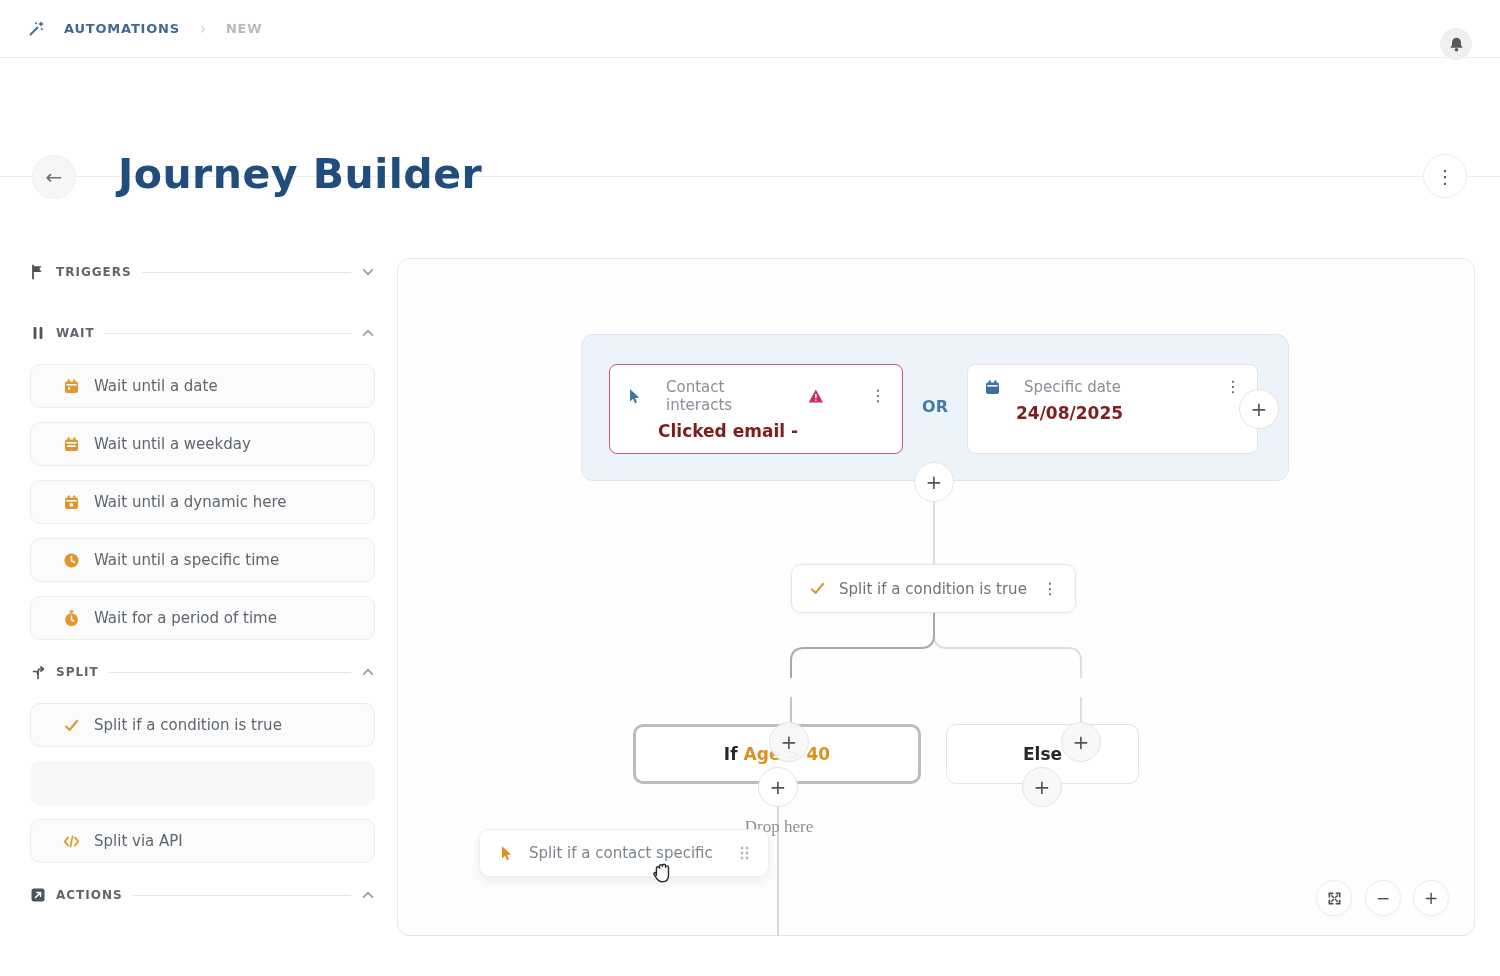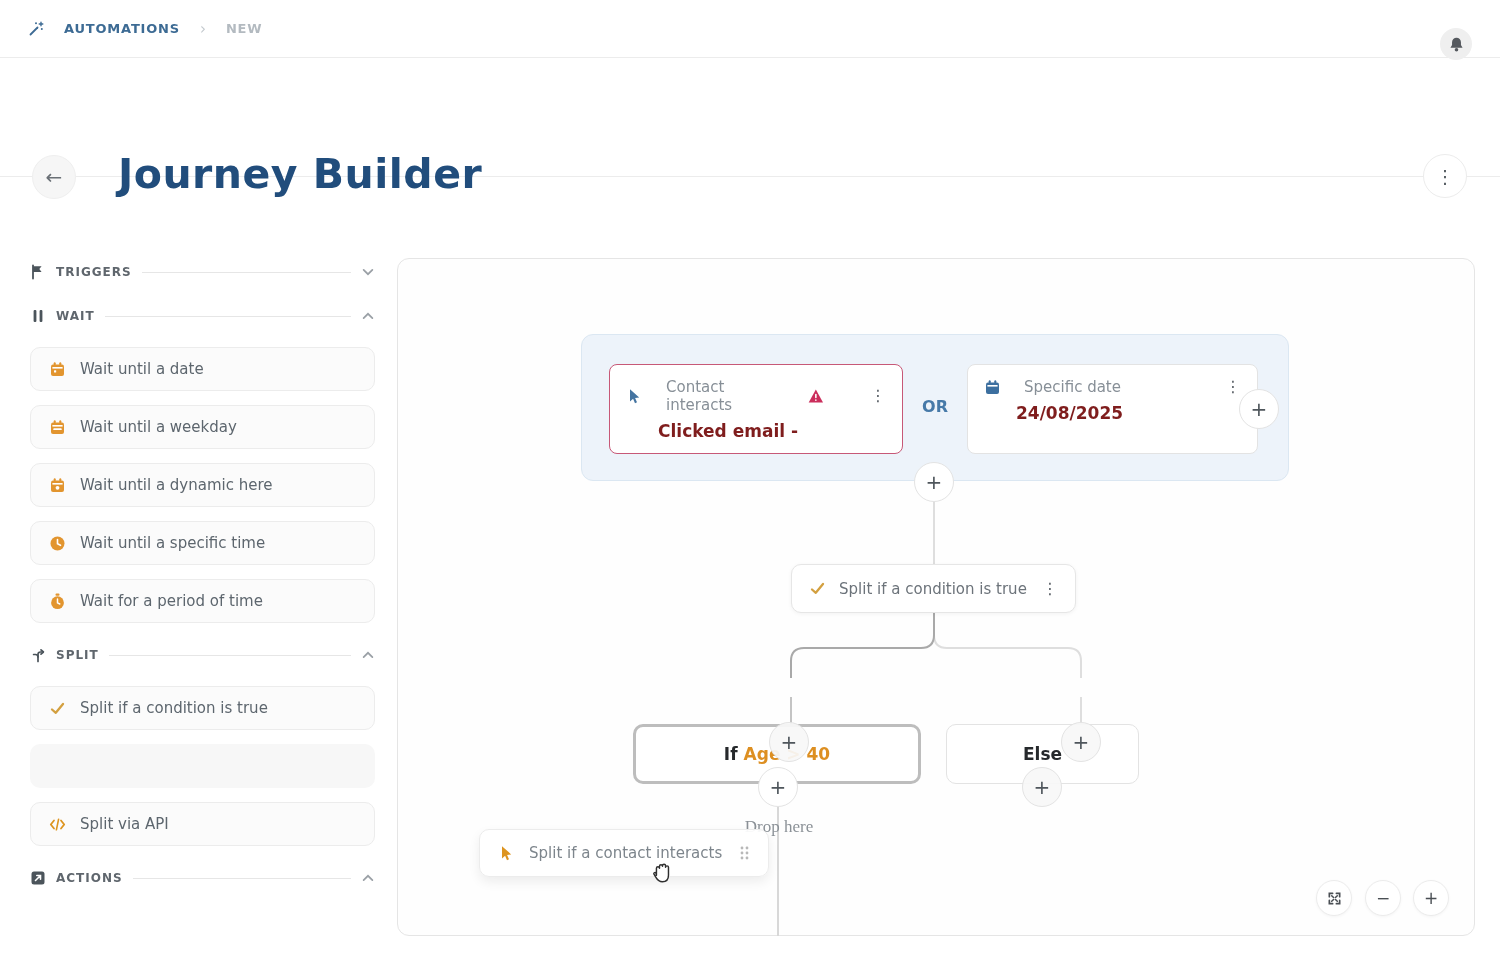--- a/index.html
+++ b/index.html
@@ -29,23 +29,23 @@
                background:#fff; border:1px solid #ececec; color:#4f565c; font-size:18px;
                display:flex; align-items:center; justify-content:center; cursor:pointer; }
 
   
   .sidebar { position:absolute; left:30px; top:262px; width:345px; }
   .sec-header { height:20px; display:flex; align-items:center; gap:10px; }
   .sec-header .sec-label { font-size:12px; font-weight:bold; letter-spacing:1px; color:#5f666d; }
   .sec-header .rule { flex:1; height:1px; background:#e6e6e6; }
   .sec-icon { width:16px; height:16px; flex:none; }
   .chev { flex:none; }
-  .mb24{margin-bottom:24px} .mb21{margin-bottom:21px} .mb22{margin-bottom:22px} .mb14{margin-bottom:14px}
+  .mb24{margin-bottom:41px} .mb21{margin-bottom:21px} .mb22{margin-bottom:22px} .mb14{margin-bottom:14px}
   .side-item { height:44px; border:1px solid #ececec; background:#fbfbfb; border-radius:10px;
-               display:flex; align-items:center; gap:14px; padding:0 18px; cursor:grab; }
+               display:flex; align-items:center; gap:14px; padding:0 32px; cursor:grab; }
   .side-item .lbl { font-size:15px; color:#5d666e; }
   .side-item.placeholder { border-color:transparent; background:#f7f7f7; cursor:default; }
   .oicon { width:17px; height:17px; flex:none; }
 
   
   .canvas { position:absolute; left:397px; top:258px; width:1078px; height:678px;
             background:#fefefe; border:1px solid #e5e5e5; border-radius:12px; }
   .wires { position:absolute; left:0; top:0; z-index:1; pointer-events:none; }
 
   .trigger-group { position:absolute; left:183px; top:75px; width:708px; height:147px;
@@ -348,21 +348,21 @@
     <div class="plus-fab plus-soft" style="left:624px; top:508px;">
       <span>+</span>
     </div>
 
     <div class="drop-here">Drop here</div>
 
     <div class="drag-ghost">
       <svg class="oicon" viewBox="0 0 17 17" width="15" height="15">
         <path d="M4 1.2 L4 13.4 L7.1 10.7 L9 15.2 L11 14.3 L9.1 9.9 L13.2 9.4 Z" fill="#dd941f"></path>
       </svg>
-      <span class="lbl">Split if a contact interacts</span>
+      <span class="lbl">Split if a contact specific</span>
       <svg viewBox="0 0 11 16" width="11" height="16">
         <circle cx="3" cy="3" r="1.4" fill="#b8b8b8"></circle>
           <circle cx="8" cy="3" r="1.4" fill="#b8b8b8"></circle>
         <circle cx="3" cy="8" r="1.4" fill="#b8b8b8"></circle>
           <circle cx="8" cy="8" r="1.4" fill="#b8b8b8"></circle>
         <circle cx="3" cy="13" r="1.4" fill="#b8b8b8"></circle>
           <circle cx="8" cy="13" r="1.4" fill="#b8b8b8"></circle>
       </svg>
     </div>
 

